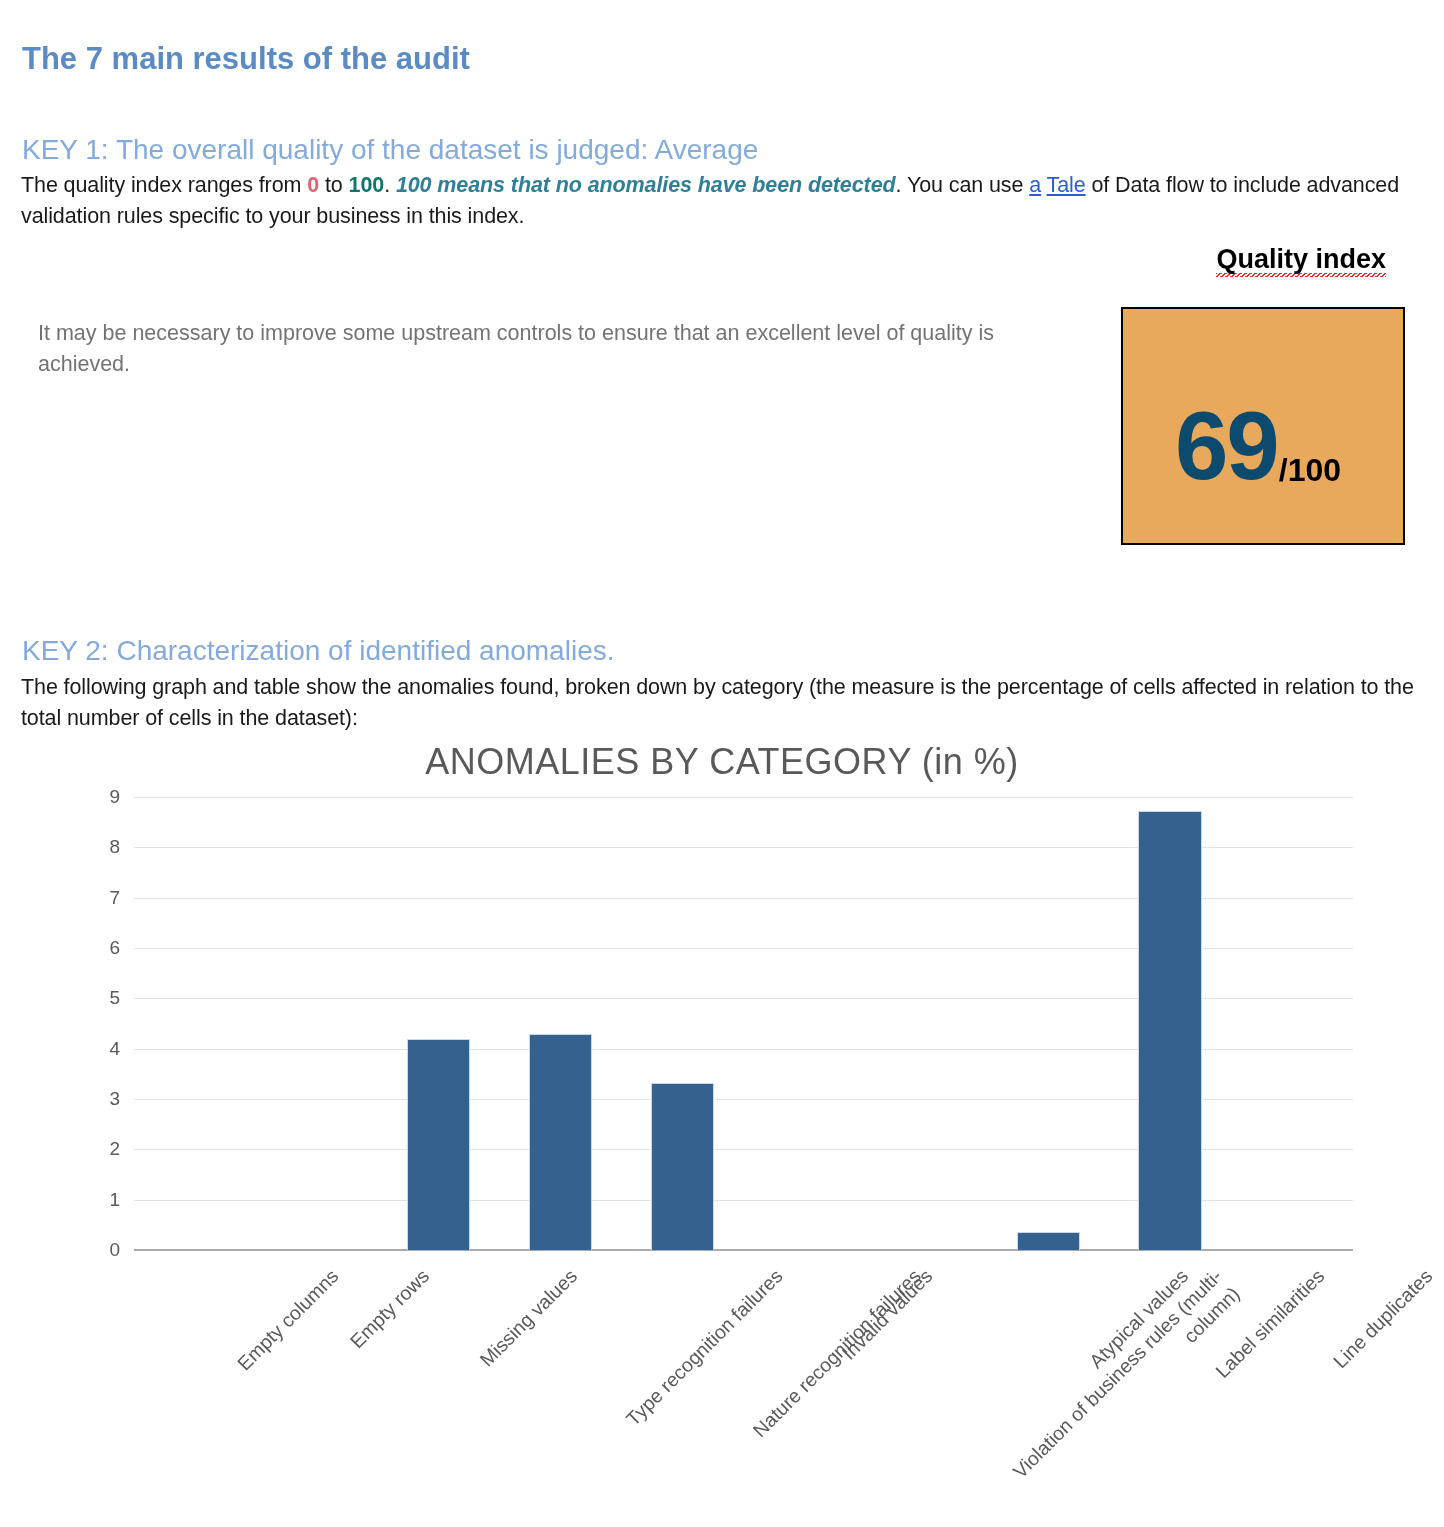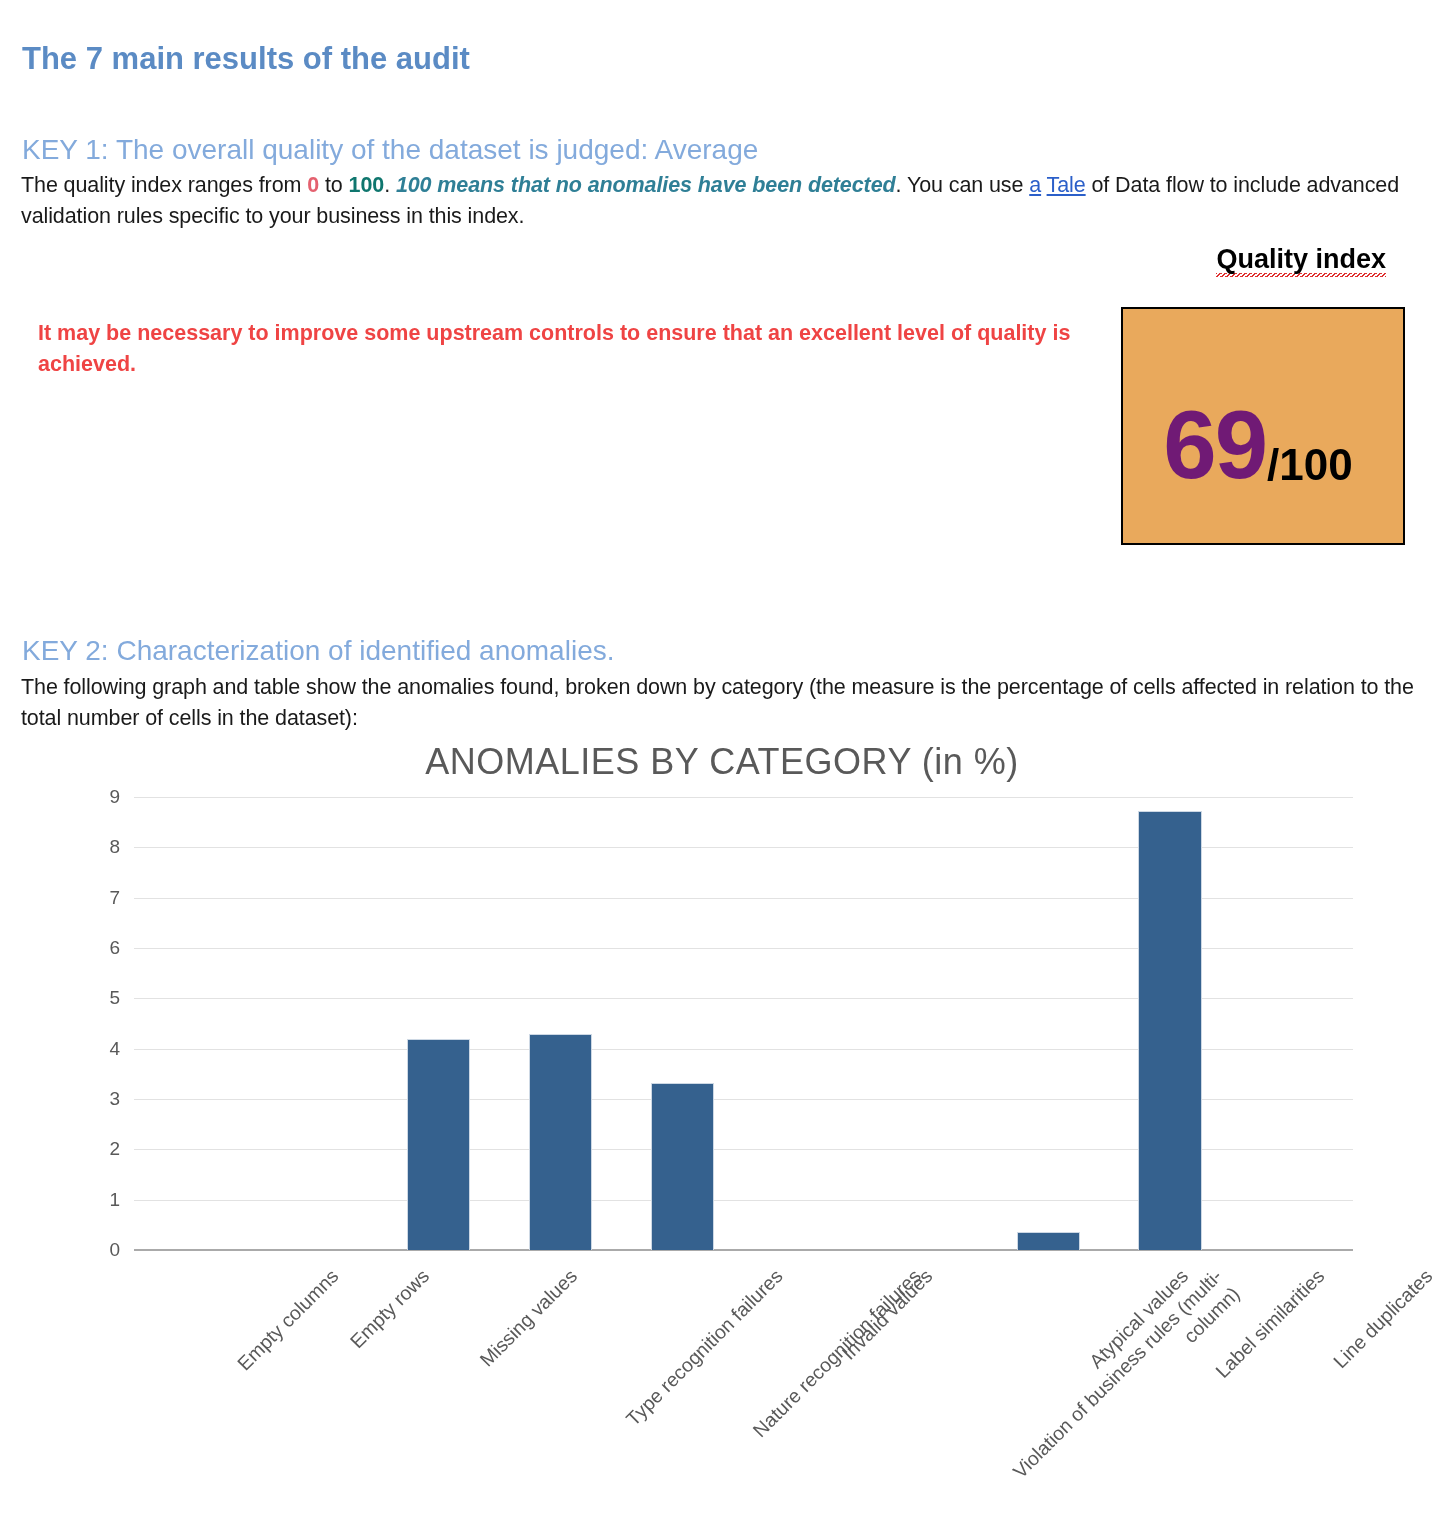--- a/index.html
+++ b/index.html
@@ -87,43 +87,42 @@
     left: 0; right: 10px;
     bottom: 58px;
     text-align: center;
     display: flex;
     align-items: baseline;
     justify-content: center;
   }
   #quality-score {
     font-size: 96px;
     font-weight: bold;
-    color: #701a75;
+    color: #0c4a6e;
     line-height: 0.8;
     letter-spacing: -2px;
   }
   #quality-max {
-    font-size: 44px;
+    font-size: 32px;
     font-weight: bold;
     color: #000;
     line-height: 1;
     margin-left: 1px;
     position: relative;
     top: 2px;
   }
 
   
   #quality-note {
     position: absolute;
     left: 38px; top: 318px;
     width: 1040px;
     font-size: 21.5px;
-    color: #ef4444;
+    color: #737373;
     line-height: 31px;
-    font-weight: bold;
   }
 
   
   #chart {
     position: absolute;
     left: 0; top: 726px;
     width: 1444px;
     height: 800px;
   }
   #chart-title {

